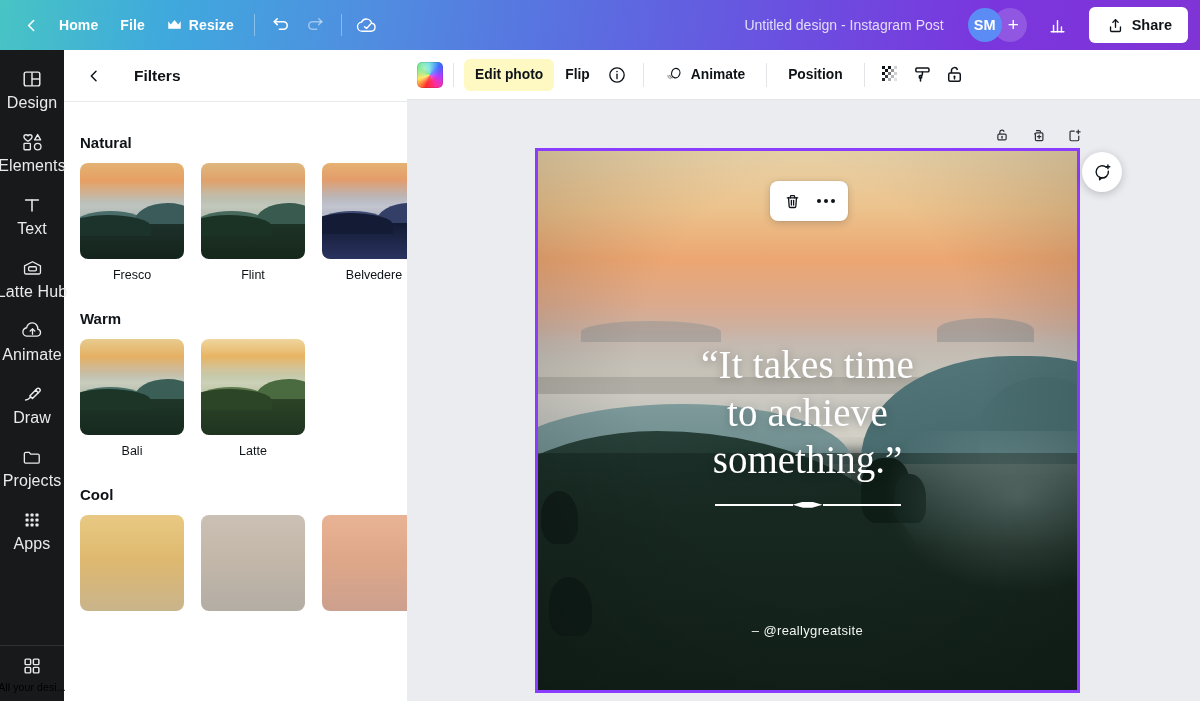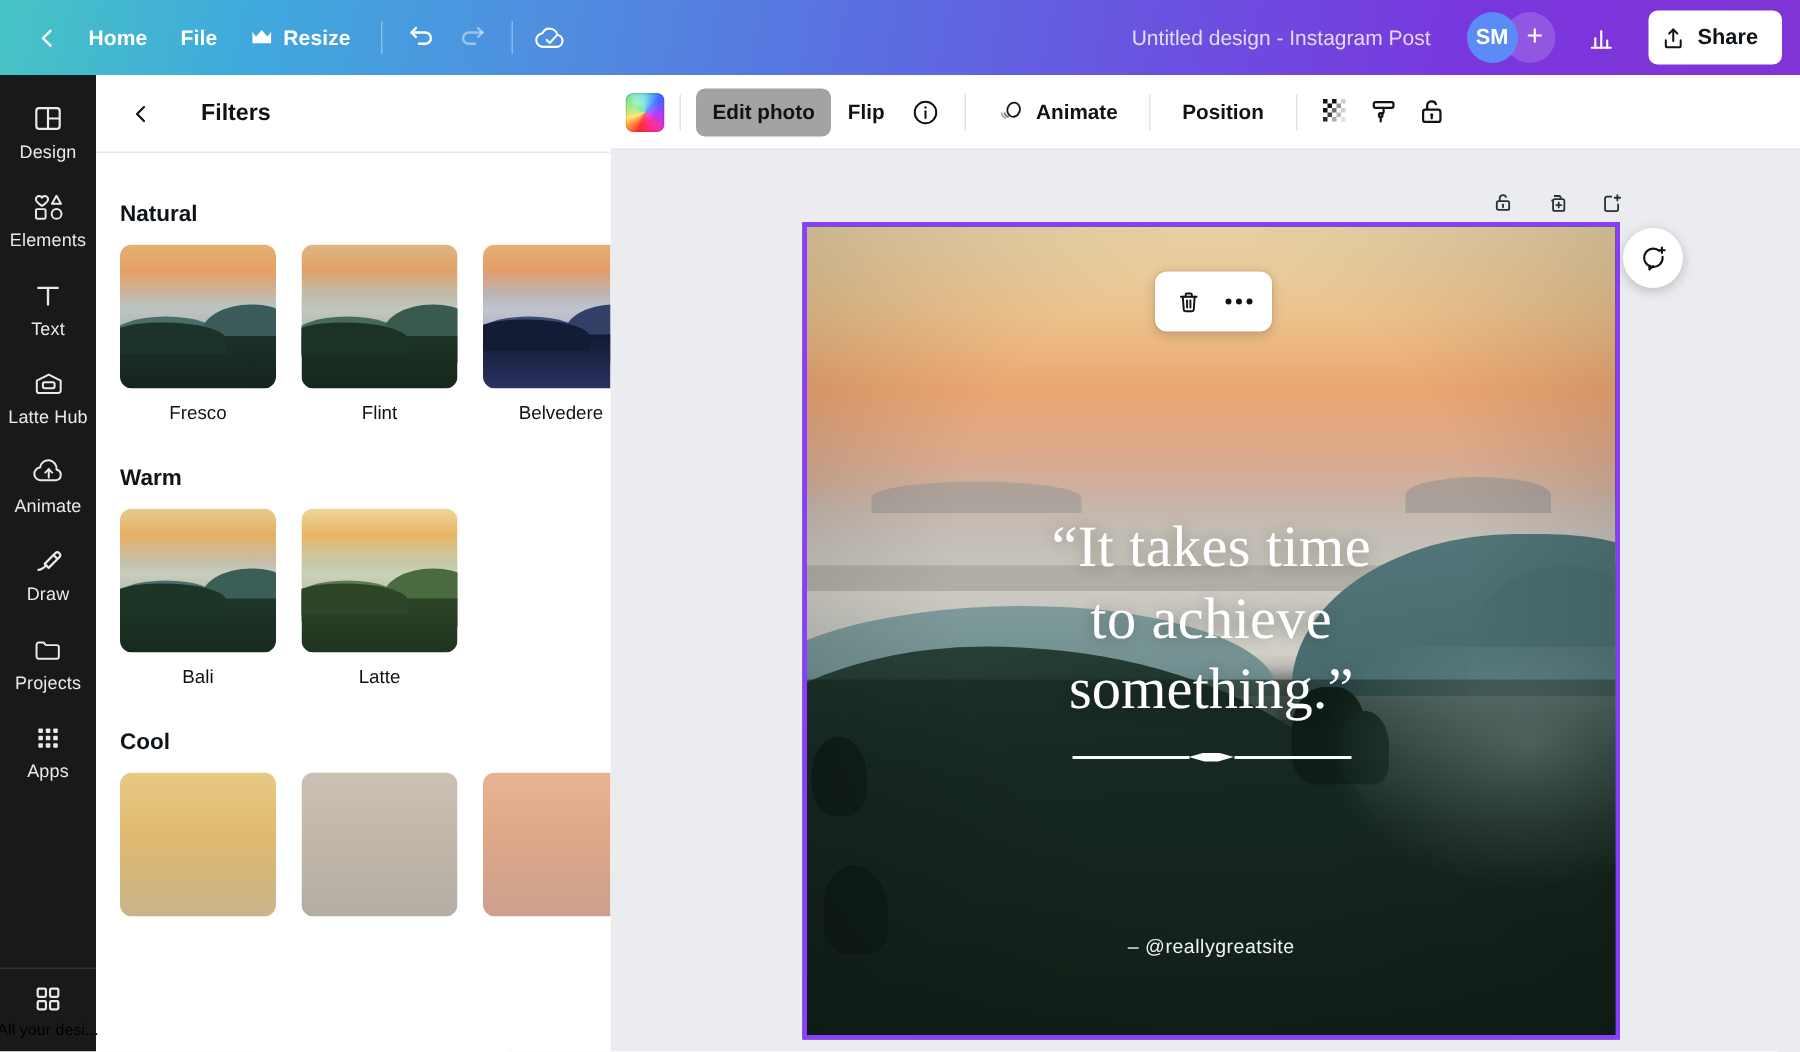--- a/index.html
+++ b/index.html
@@ -52,41 +52,41 @@
     margin-left: -9px; cursor: pointer;
     padding-left: 7px;
   }
   #insights-btn {
     width: 38px; height: 34px; border-radius: 6px;
     display: flex; align-items: center; justify-content: center;
     margin-left: 8px; cursor: pointer;
   }
   #share-btn {
     display: flex; align-items: center; gap: 8px;
-    height: 36px; padding: 0 16px 0 8px; margin-left: 8px;
+    height: 36px; padding: 0 16px 0 18px; margin-left: 8px;
     background: #ffffff; color: #0e1318;
     border-radius: 6px; font-size: 14.5px; font-weight: 700;
     cursor: pointer;
   }
 
   
   #rail {
     position: absolute; left: 0; top: 50px; width: 64px; height: 651px;
     background: #18191b;
     display: flex; flex-direction: column; align-items: center;
     padding-top: 10px;
     z-index: 40;
   }
   .rail-item {
     width: 60px; padding: 8px 0 6px;
     display: flex; flex-direction: column; align-items: center; gap: 4px;
     border-radius: 8px; cursor: pointer; margin-bottom: 5px;
     color: #e9eaec;
   }
-  .rail-label { font-size: 12px; font-weight: 400; letter-spacing: .1px; white-space: nowrap; }
+  .rail-label { font-size: 16px; font-weight: 400; letter-spacing: .1px; white-space: nowrap; }
   #rail-bottom {
     margin-top: auto; width: 64px;
     border-top: 1px solid #2e3033;
     display: flex; flex-direction: column; align-items: center;
     padding: 9px 0 8px;
   }
   #rail-bottom .rail-label { font-size: 10.5px; }
 
   
   #panel {
@@ -153,21 +153,21 @@
       conic-gradient(from 200deg, #ff2d2d, #ffe24d, #46e05a, #3ad9d9, #3b6bff, #b43bff, #ff2d9b, #ff2d2d);
     box-shadow: inset 0 0 0 1px rgba(0,0,0,0.10);
   }
   .ct-div { width: 1px; height: 24px; background: #e3e4e8; margin: 0 10px; }
   .ct-btn {
     height: 32px; padding: 0 11px; border-radius: 6px;
     display: flex; align-items: center; gap: 7px;
     font-size: 13.8px; font-weight: 700; color: #0e1318;
     cursor: pointer; white-space: nowrap;
   }
-  .ct-btn.active { background: #a3a3a3; }
+  .ct-btn.active { background: #fef9c3; }
   .ct-icon-btn {
     width: 32px; height: 32px; border-radius: 6px; cursor: pointer;
     display: flex; align-items: center; justify-content: center;
   }
 
   
   #page-actions {
     position: absolute; right: 113px; top: 72px;
     display: flex; align-items: center; gap: 10px;
   }

